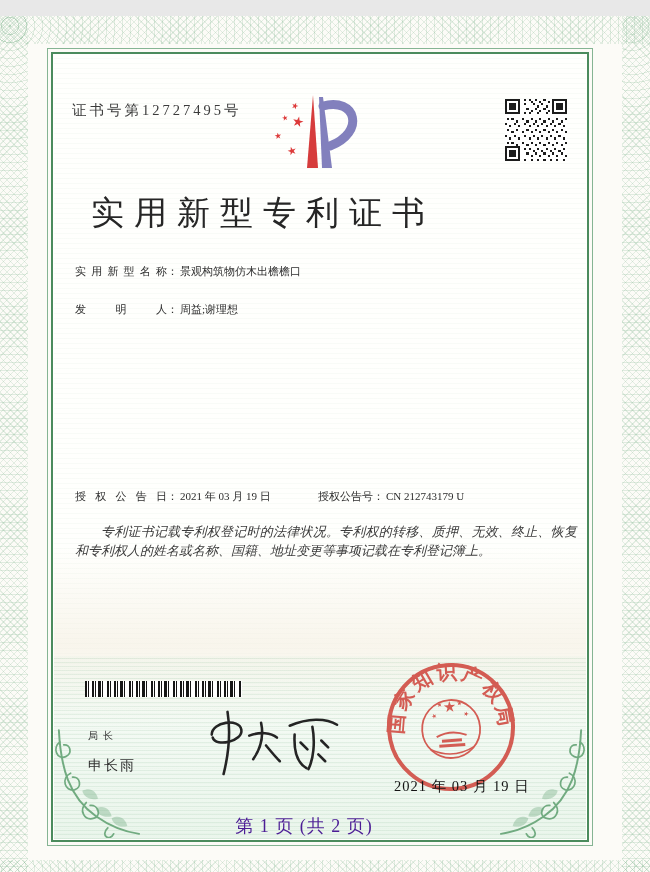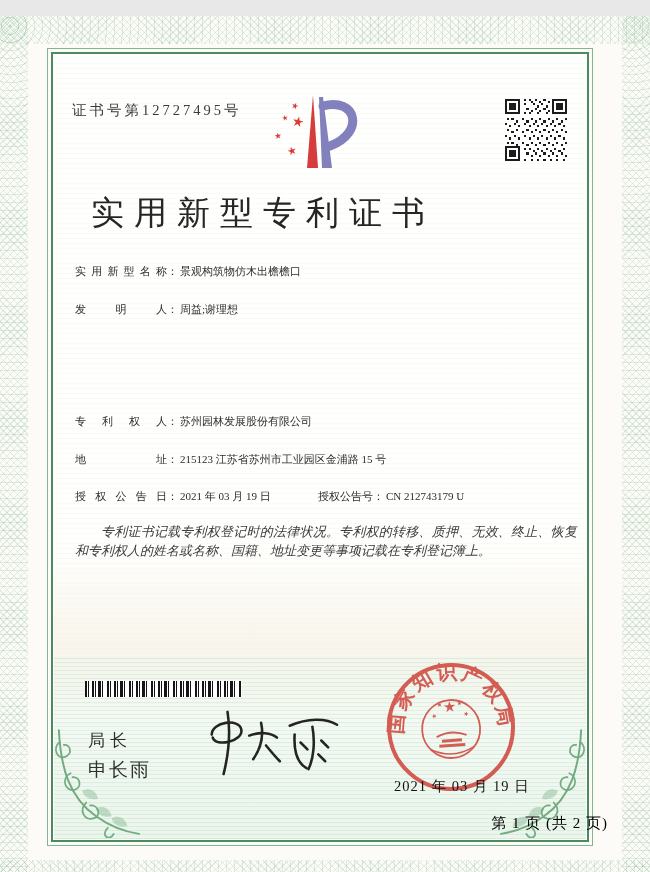--- a/index.html
+++ b/index.html
@@ -49,31 +49,31 @@
   .frow .grant2 { position:absolute; left:243px; top:0; }
   .r1{top:248px}.r2{top:286px}.r3{top:323px}.r4{top:361px}.r5{top:398px}.r6{top:436px}.r7{top:473px}
   .paras { position:absolute; left:75px; top:506px; width:502px; z-index:5;
     font-size:13px; line-height:19px; color:#3a3a3a; text-align:justify; font-style:italic; }
   .paras p { margin:0; text-indent:2em; }
   .barcode { position:absolute; left:85px; top:665px; width:157px; height:16px; z-index:5;
     background:repeating-linear-gradient(90deg,
       #151515 0 2px, #fff 2px 3px, #151515 3px 4px, #fff 4px 7px,
       #151515 7px 9px, #fff 9px 10px, #151515 10px 11px, #fff 11px 13px,
       #151515 13px 16px, #fff 16px 17px, #151515 17px 18px, #fff 18px 22px); }
-  .signer-title { position:absolute; left:88px; top:713px; font-size:17px;
+  .signer-title { position:absolute; left:88px; top:713px; font-size:10px;
     letter-spacing:5px; color:#2f2f2f; z-index:5; }
-  .signer-name { position:absolute; left:88px; top:741px; font-size:19px;
+  .signer-name { position:absolute; left:88px; top:741px; font-size:14px;
     letter-spacing:2px; color:#2f2f2f; z-index:5; }
   .signature { position:absolute; left:188px; top:689px; z-index:5; }
   .seal { position:absolute; left:384px; top:644px; z-index:6; opacity:.88;
     transform:rotate(-4deg); }
   .seal-date { position:absolute; left:394px; top:761px; font-size:14.5px; color:#141414;
     z-index:7; letter-spacing:1px; }
-  .footer { position:absolute; left:0; top:798px; width:608px; text-align:right;
-    font-size:15px; letter-spacing:1px; color:#000000; z-index:5; }
+  .footer { position:absolute; left:0; top:798px; width:608px; text-align:center;
+    font-size:18px; letter-spacing:1px; color:#4c1d95; z-index:5; }
   .flourish-l { position:absolute; left:53px; top:712px; z-index:4; }
   .flourish-r { position:absolute; left:499px; top:712px; z-index:4; transform:scaleX(-1); }
 </style>
 </head>
 <body>
 
 <div id="page">
 
   <div class="lace t"></div>
   <div class="lace b"></div>
@@ -147,26 +147,20 @@
     </g>
   </svg>
 
   <div class="title">实用新型专利证书</div>
 
   <div class="frow r1">
     <span class="lab">实用新型名称</span><span class="col">：</span><span>景观构筑物仿木出檐檐口</span>
   </div>
   <div class="frow r2">
     <span class="lab">发　明　人</span><span class="col">：</span><span>周益;谢理想</span>
-  </div>
-  <div class="frow r5">
-    <span class="lab">专 利 权 人</span><span class="col">：</span><span>苏州园林发展股份有限公司</span>
-  </div>
-  <div class="frow r6">
-    <span class="lab">地　　址</span><span class="col">：</span><span>215123 江苏省苏州市工业园区金浦路 15 号</span>
   </div>
   <div class="frow r7">
     <span class="lab">授权公告日</span><span class="col">：</span><span>2021 年 03 月 19 日</span>
     <span class="grant2">
       <span>授权公告号</span><span class="col">：</span><span>CN 212743179 U</span>
     </span>
   </div>
 
   <div class="paras">
     <p>专利证书记载专利权登记时的法律状况。专利权的转移、质押、无效、终止、恢复和专利权人的姓名或名称、国籍、地址变更等事项记载在专利登记簿上。</p>

